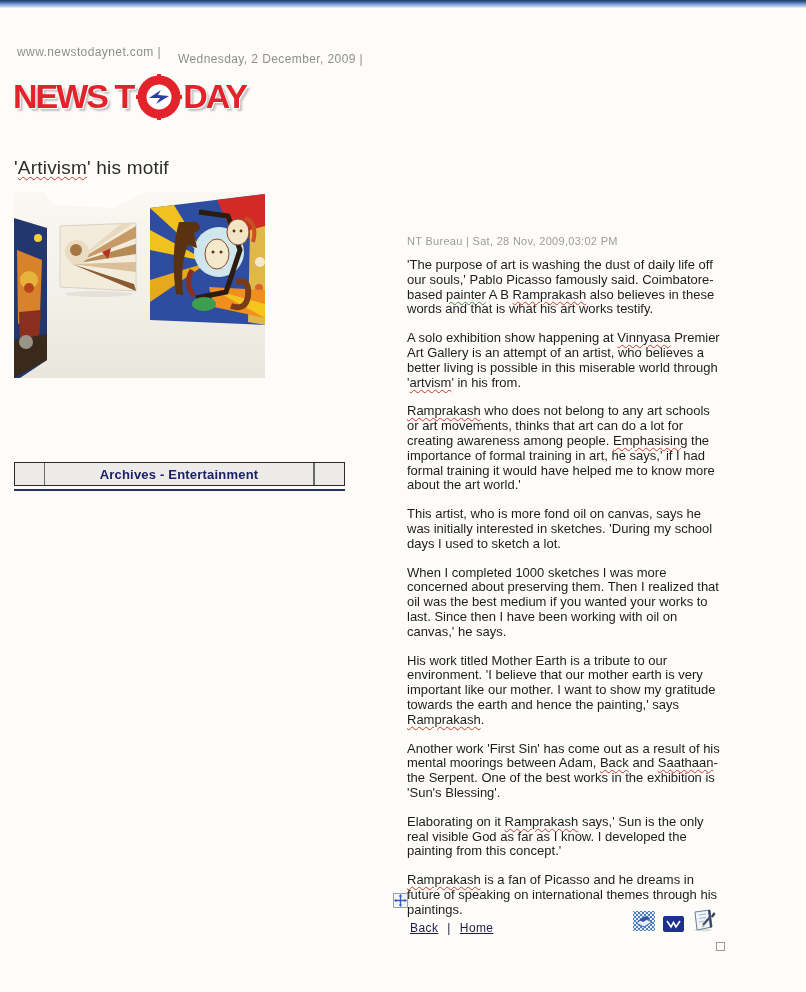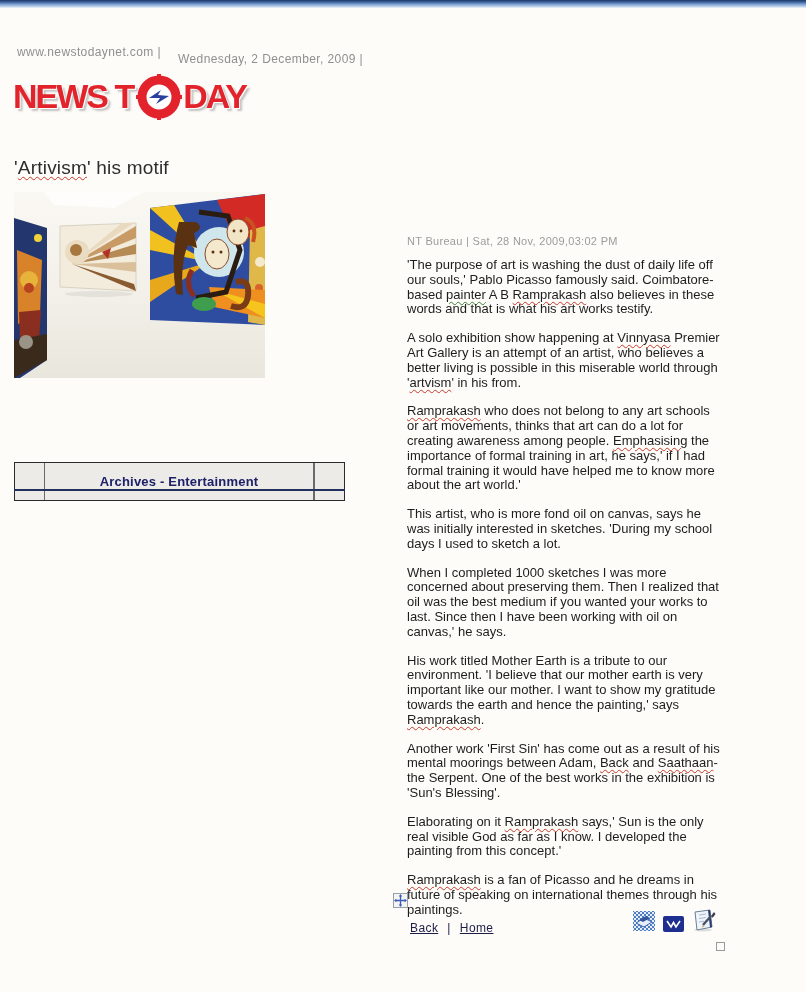--- a/index.html
+++ b/index.html
@@ -16,21 +16,21 @@
 
   .logo { position:absolute; left:13px; top:68px; display:flex; align-items:center; cursor:pointer; }
   .logo .txt { font-weight:bold; font-size:34px; line-height:56px; color:#e3232b; letter-spacing:-2px;
     text-shadow:1px 1px 0 #ffffff, 3px 3px 2px rgba(150,150,150,.55);text-align:center; }
   .logo .o-icon { display:inline-block; width:46px; height:46px; margin:2px 1px 0 3px; }
 
   .title { position:absolute; left:14px; top:157px; font-size:19px; font-weight:normal; color:#2d2d2d; letter-spacing:.2px; }
 
   .photo { position:absolute; left:14px; top:192px; width:251px; height:186px; }
 
-  .archives { position:absolute; left:14px; top:462px; width:331px; height:39px;
+  .archives { position:absolute; left:14px; top:462px; width:331px; height:24px;
     display:flex; border:1px solid #2b2b2b; background:#edebe7; }
   .archives .cell { border-right:1px solid #6a6a6a; }
   .archives .cell.left { width:30px; }
   .archives .cell.center { flex:1; display:flex; align-items:center; justify-content:center;
     font-size:13px; font-weight:bold; color:#1c2168; letter-spacing:.2px; }
   .archives .cell.right { width:30px; border-right:none; border-left:1px solid #6a6a6a; }
   .archives-rule { position:absolute; left:14px; top:489px; width:331px; height:2px; background:#23315e; }
 
   .article-col { position:absolute; left:407px; top:207px; width:316px;margin-top:28px; }
   .byline { font-size:11px; color:#9c9c9c; letter-spacing:.3px; margin-bottom:11px; }

